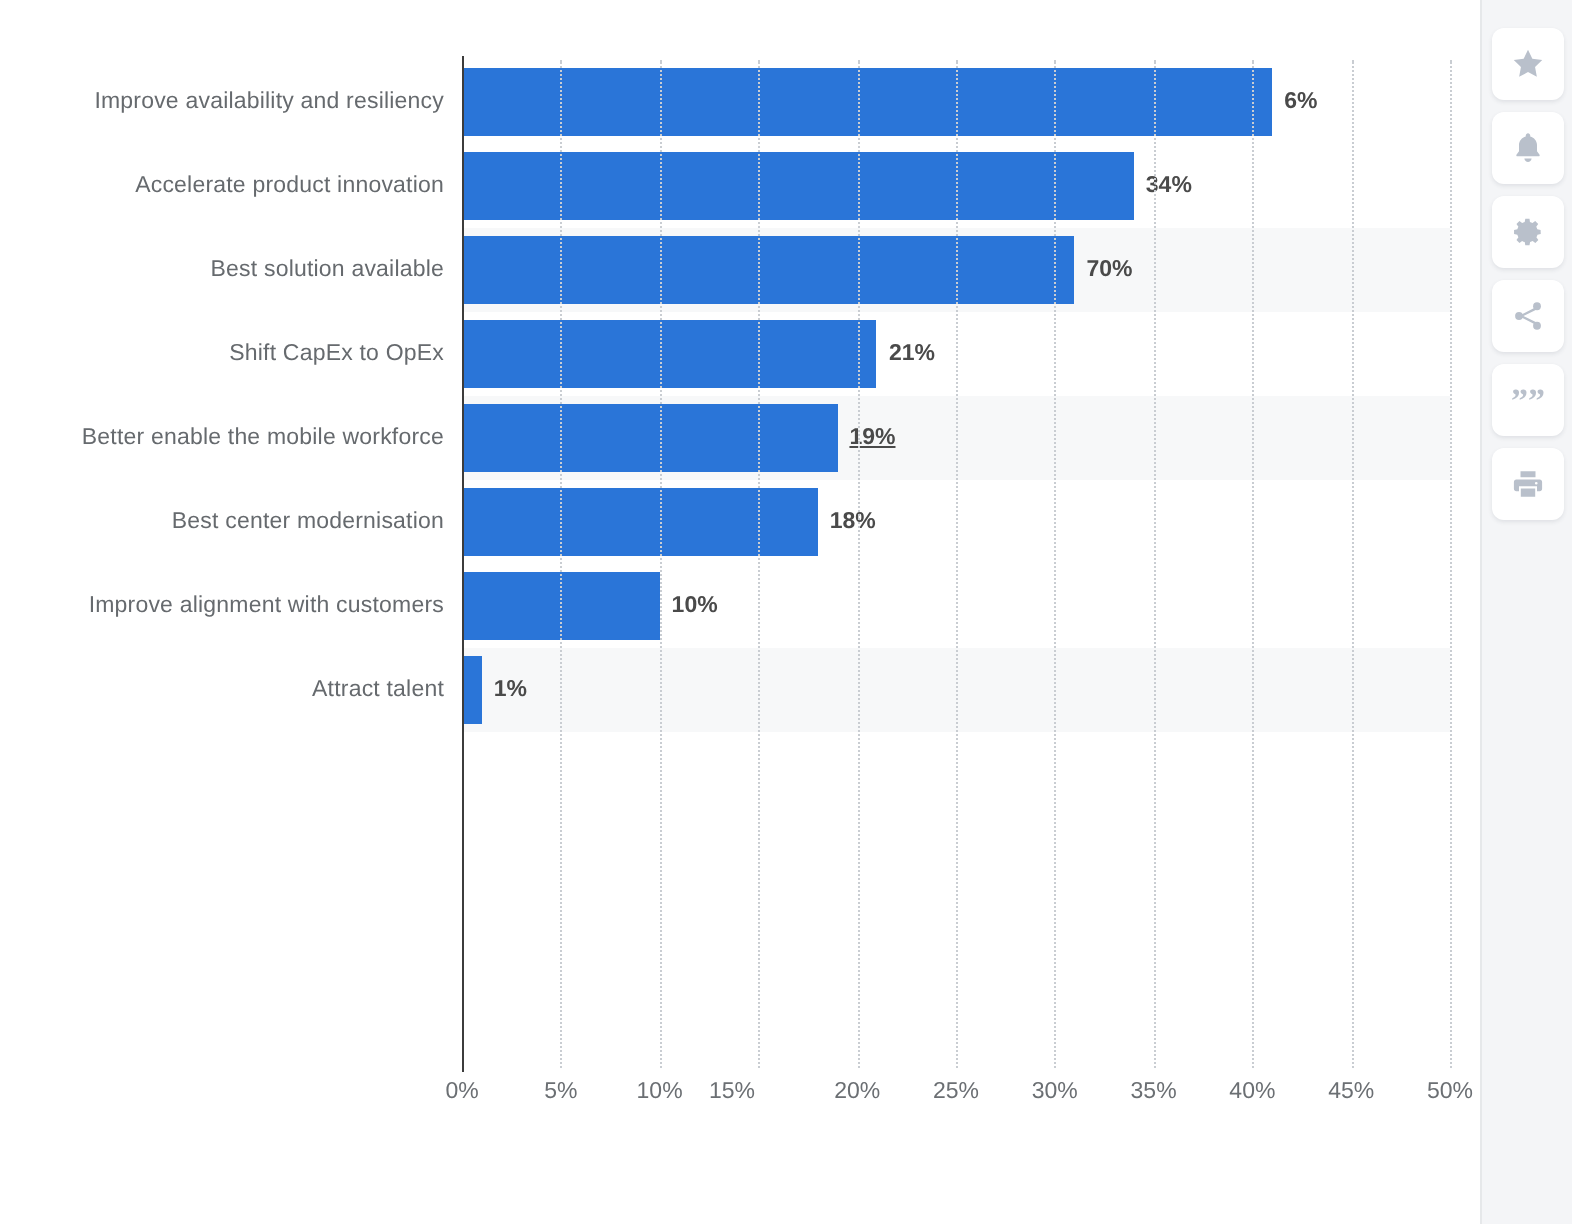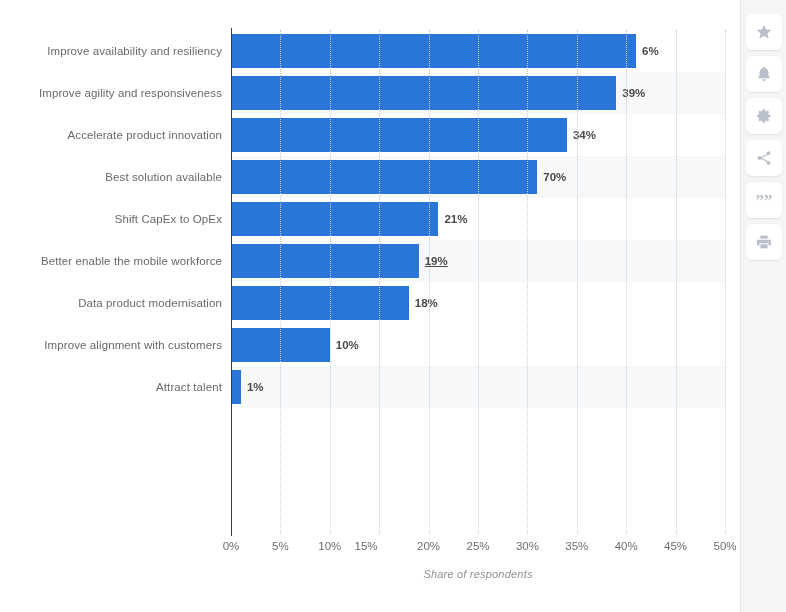--- a/index.html
+++ b/index.html
@@ -156,26 +156,20 @@
 
   <div id="chart-area">
 
     <div id="rows">
         <div class="row">
           <div class="band"></div>
           <div class="cat-label">Improve availability and resiliency</div>
           <div class="bar" style="width: 405.08px;"></div>
           <div class="bar-value" style="left: 636.08px;">6%</div>
         </div>
-        <div class="row alt">
-          <div class="band"></div>
-          <div class="cat-label">Improve agility and responsiveness</div>
-          <div class="bar" style="width: 385.32px;"></div>
-          <div class="bar-value" style="left: 616.32px;">39%</div>
-        </div>
         <div class="row">
           <div class="band"></div>
           <div class="cat-label">Accelerate product innovation</div>
           <div class="bar" style="width: 335.92px;"></div>
           <div class="bar-value" style="left: 566.92px;">34%</div>
         </div>
         <div class="row alt">
           <div class="band"></div>
           <div class="cat-label">Best solution available</div>
           <div class="bar" style="width: 306.28px;"></div>
@@ -188,21 +182,21 @@
           <div class="bar-value" style="left: 438.48px;">21%</div>
         </div>
         <div class="row alt">
           <div class="band"></div>
           <div class="cat-label">Better enable the mobile workforce</div>
           <div class="bar" style="width: 187.72px;"></div>
           <div class="bar-value" style="left: 418.72px; text-decoration: underline;">19%</div>
         </div>
         <div class="row">
           <div class="band"></div>
-          <div class="cat-label">Data product modernisation</div>
+          <div class="cat-label">Best center modernisation</div>
           <div class="bar" style="width: 177.84px;"></div>
           <div class="bar-value" style="left: 408.84px;">18%</div>
         </div>
         <div class="row">
           <div class="band"></div>
           <div class="cat-label">Improve alignment with customers</div>
           <div class="bar" style="width: 98.8px;"></div>
           <div class="bar-value" style="left: 329.8px;">10%</div>
         </div>
         <div class="row alt">
@@ -234,21 +228,20 @@
         <div class="tick" style="left: 366px;">15%</div>
         <div class="tick" style="left: 428.6px;">20%</div>
         <div class="tick" style="left: 478px;">25%</div>
         <div class="tick" style="left: 527.4px;">30%</div>
         <div class="tick" style="left: 576.8px;">35%</div>
         <div class="tick" style="left: 626.2px;">40%</div>
         <div class="tick" style="left: 675.6px;">45%</div>
         <div class="tick" style="left: 725px;">50%</div>
       </div>
 
-    <div id="axis-title">Share of respondents</div>
   </div>
 
   <div id="sidebar">
       <div class="side-btn" style="top: 14px;">
         <svg width="18" height="18" viewBox="0 0 24 24">
           <path d="M12 2.5l2.9 6 6.6.9-4.8 4.6 1.2 6.5L12 17.4 6.1 20.5l1.2-6.5L2.5 9.4l6.6-.9z"></path>
         </svg>
       </div>
       <div class="side-btn" style="top: 56px;">
         <svg width="18" height="18" viewBox="0 0 24 24">

